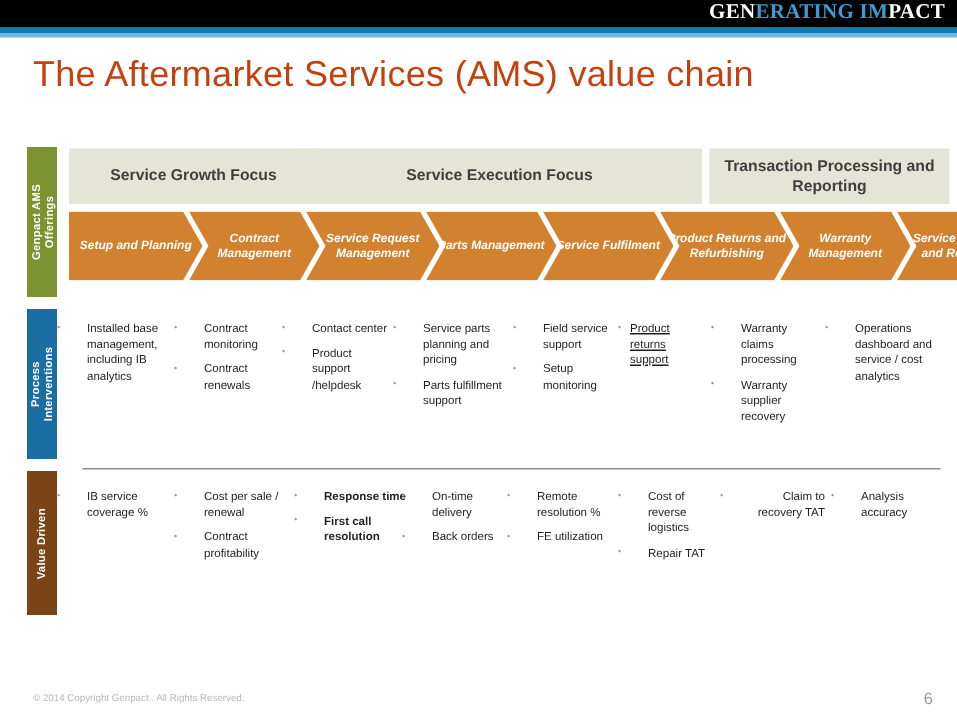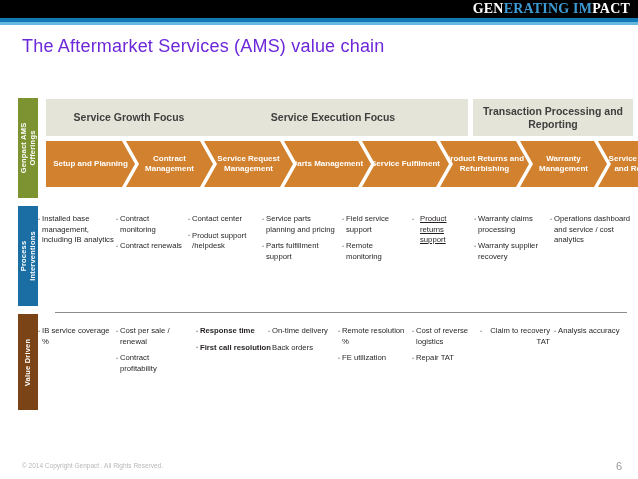--- a/index.html
+++ b/index.html
@@ -46,22 +46,22 @@
     left: 0; top: 22px;
     width: 638px; height: 3px;
     background: #66b8e0;
   }
 
   
   .slide-title {
     position: absolute;
     left: 22px;
     top: 36px;
-    font-size: 18px;
-    color: #6d28d9;
+    font-size: 24px;
+    color: #c2410c;
     letter-spacing: 0.2px;
     white-space: nowrap;
   }
 
   
   .rail {
     position: absolute;
     left: 18px;
     width: 20px;
     color: #ffffff;
@@ -101,20 +101,21 @@
   .focus-2 { left: 198px; width: 270px; }
   .focus-3 { left: 473px; width: 160px; }
 
   
   .chev-band {
     position: absolute;
     left: 46px;
     top: 141px;
     width: 587px;
     height: 46px;
+    font-style: italic;
   }
   .chev {
     position: absolute;
     top: 0;
     height: 46px;
     background: #d2812e;
     color: #ffffff;
     font-size: 8px;
     font-weight: bold;
     line-height: 10px;
@@ -145,21 +146,21 @@
     position: absolute;
     top: 0;
   }
   .blist {
     margin: 0;
     padding: 0;
     list-style: none;
   }
   .blist li {
     position: relative;
-    padding-left: 4px;
+    padding-left: 20px;
     margin-bottom: 6px;
     font-size: 7.7px;
     line-height: 10.5px;
     color: #231f20;
   }
   .blist li::before {
     content: "\2022";
     position: absolute;
     left: 0;
     top: -0.5px;
@@ -257,21 +258,21 @@
   </div>
   <div class="bcol" style="left:224px;width:76px;">
     <ul class="blist">
       <li>Service parts planning and pricing</li>
       <li>Parts fulfillment support</li>
     </ul>
   </div>
   <div class="bcol" style="left:304px;width:68px;">
     <ul class="blist">
       <li>Field service support</li>
-      <li>Remote monitoring</li>
+      <li>Setup monitoring</li>
     </ul>
   </div>
   <div class="bcol" style="left:374px;width:58px;">
     <ul class="blist">
         <li class="nobullet">Product returns support</li>
       </ul>
   </div>
   <div class="bcol" style="left:436px;width:66px;">
     <ul class="blist">
       <li>Warranty claims processing</li>

